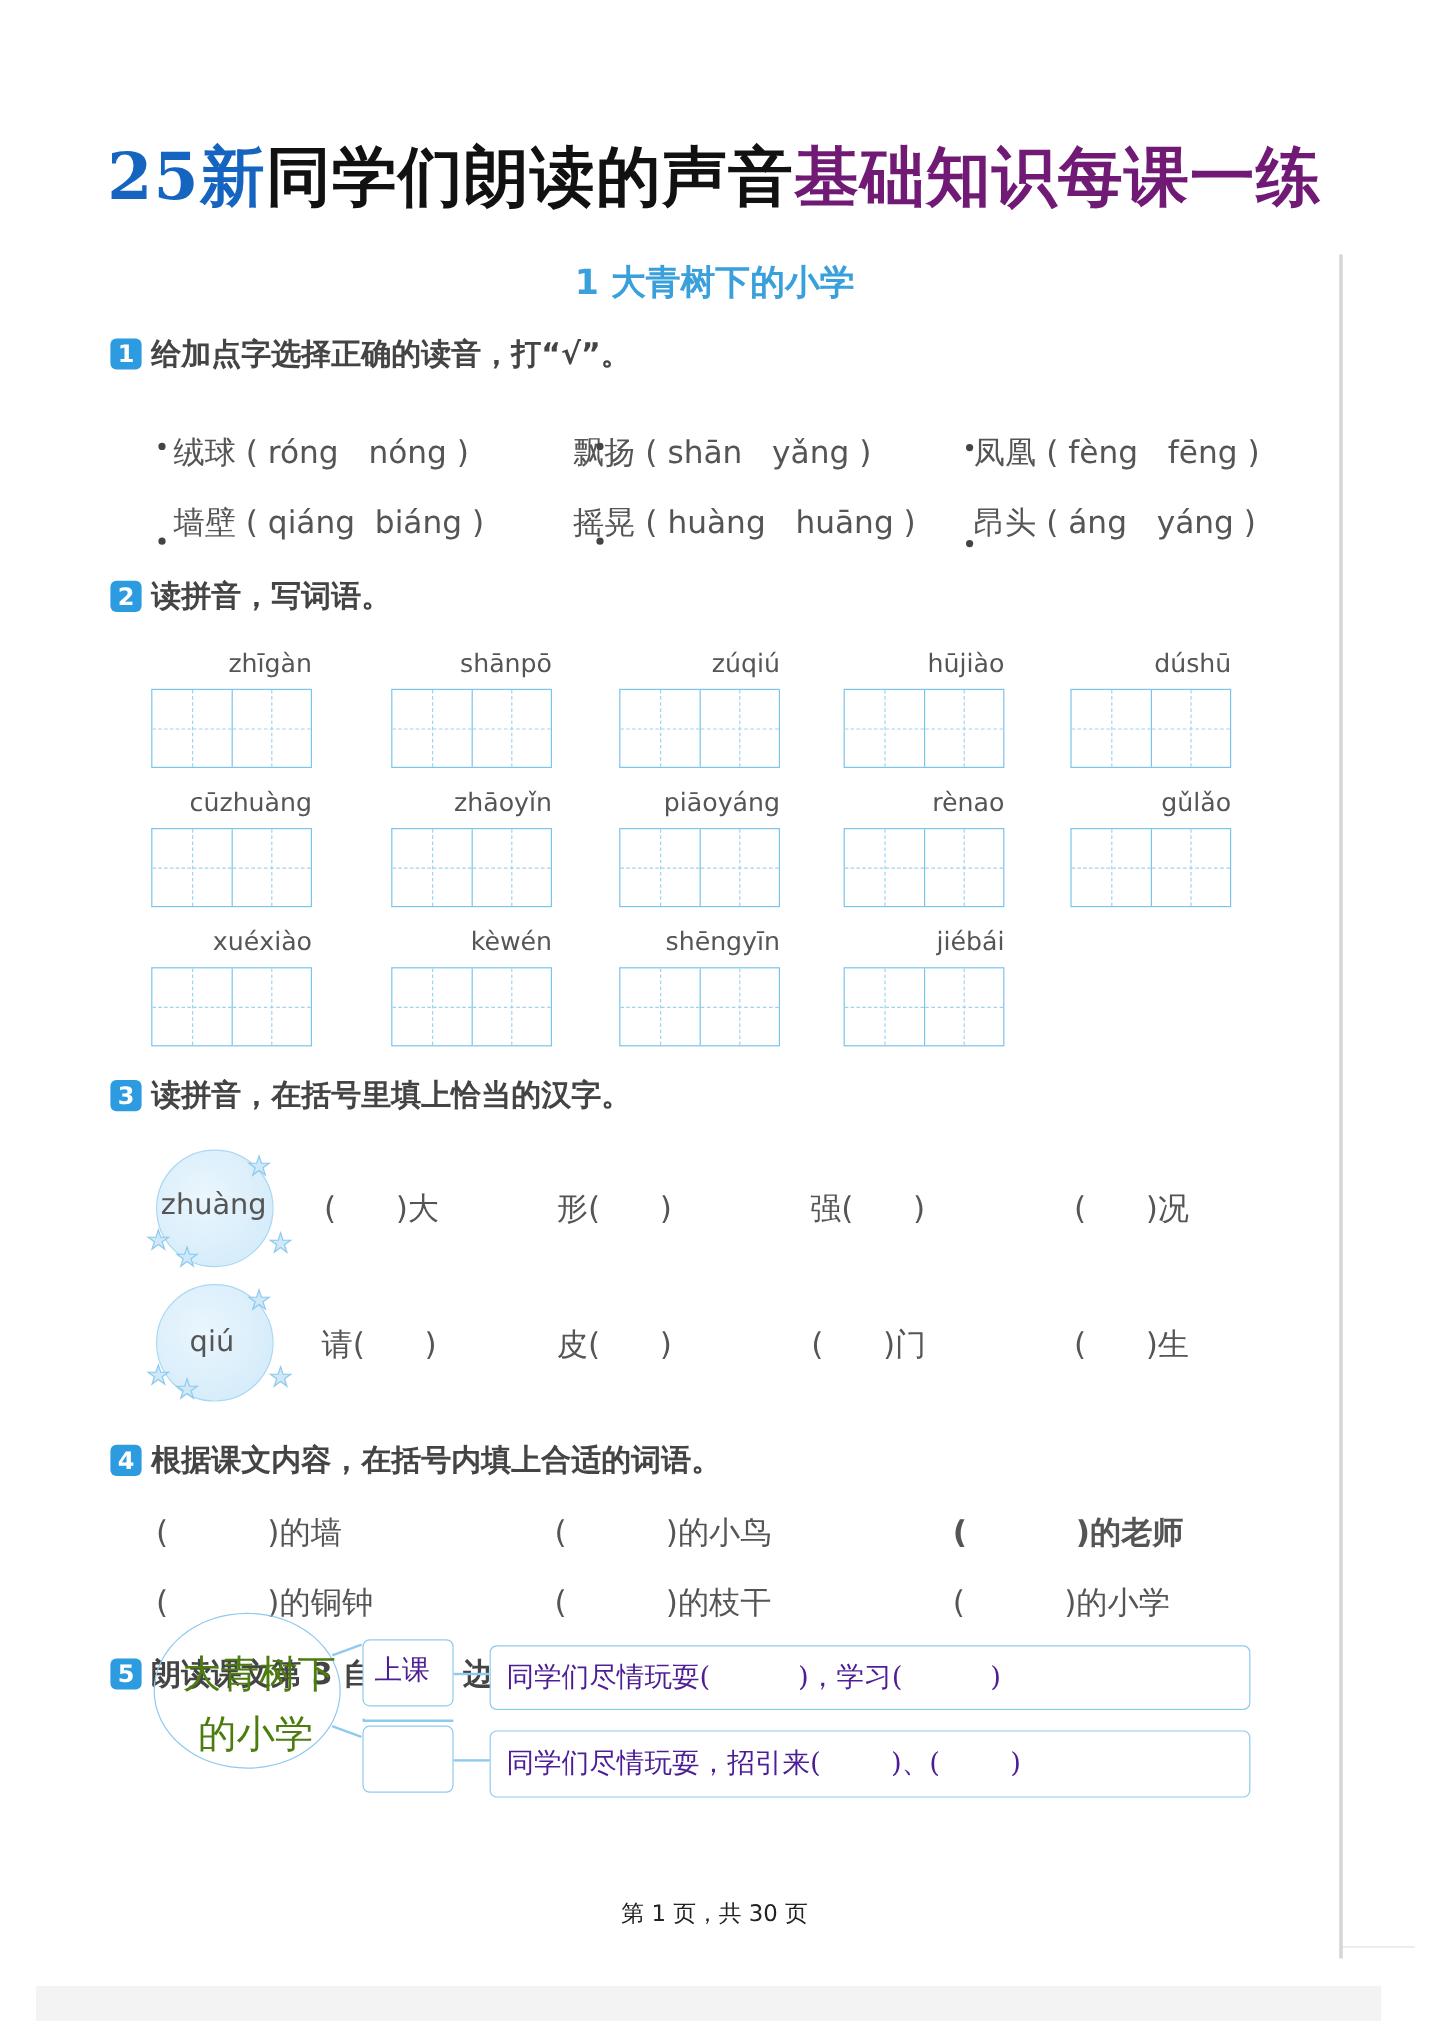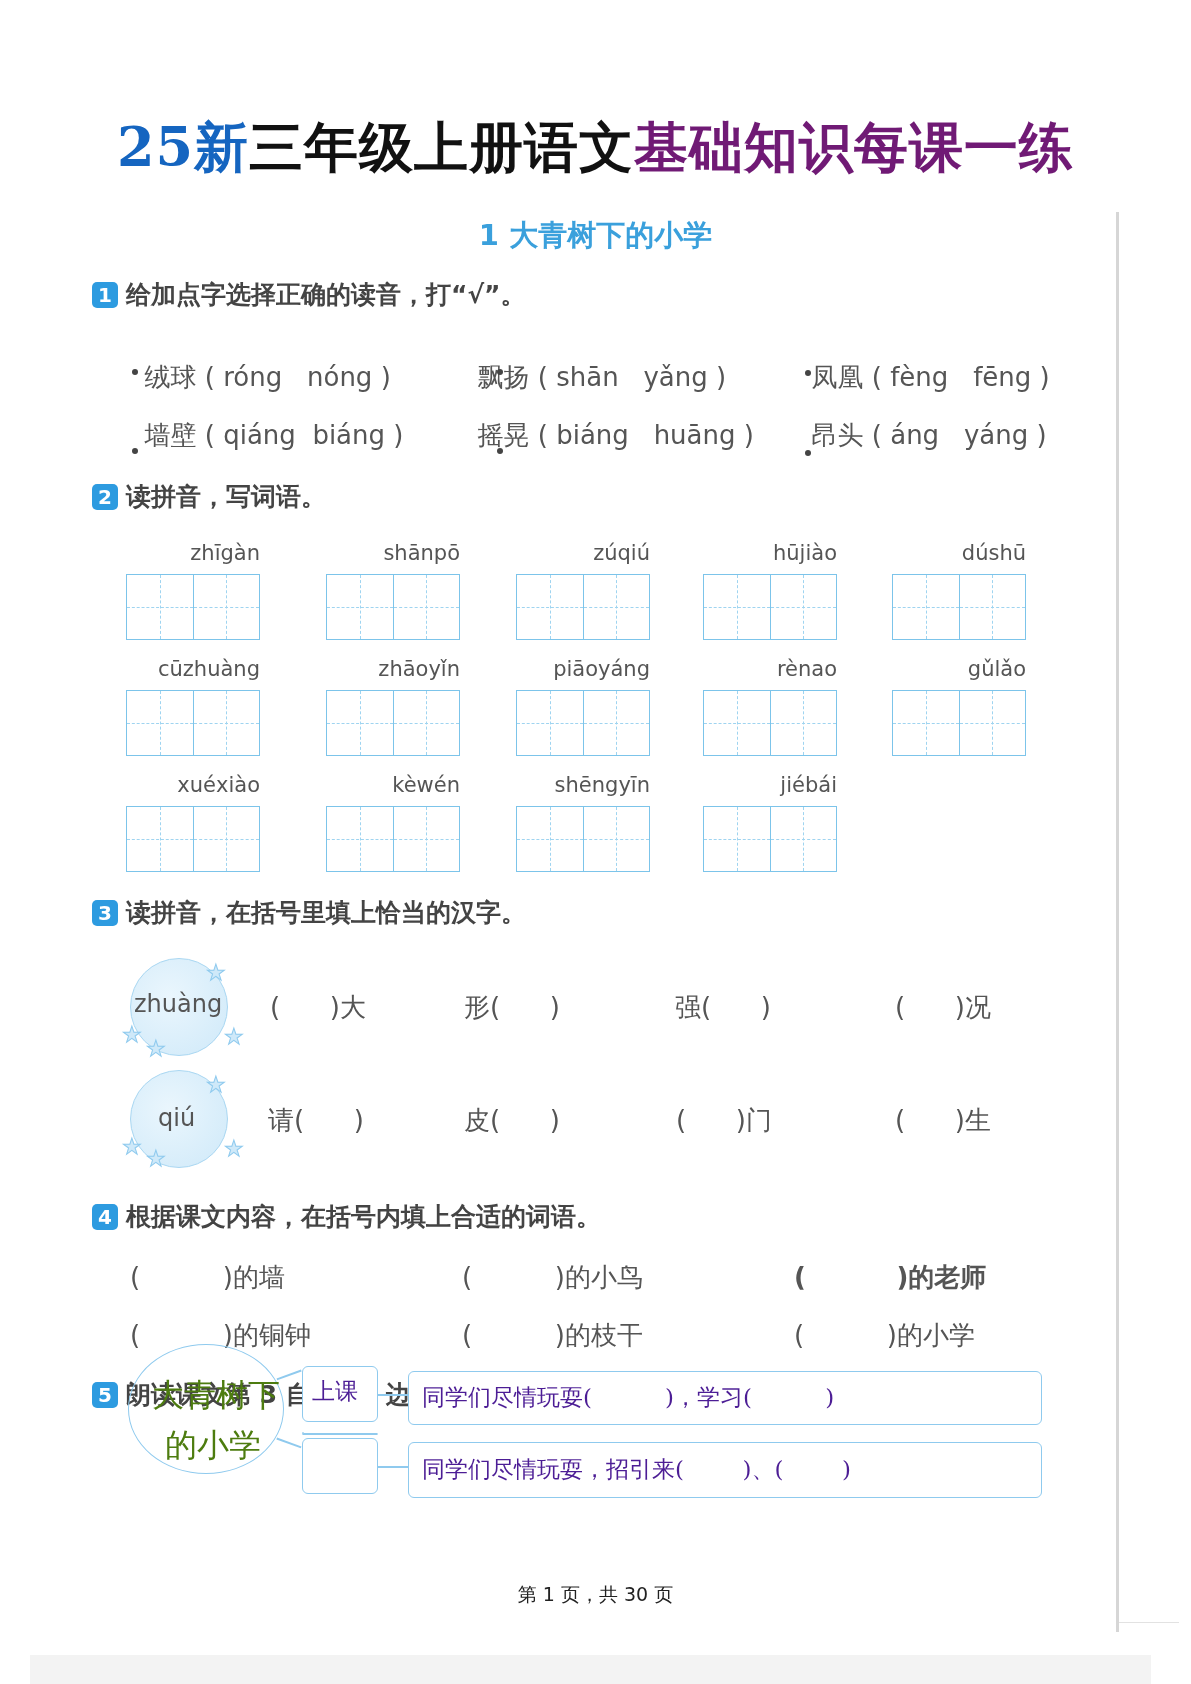--- a/index.html
+++ b/index.html
@@ -51,21 +51,21 @@
   .footer { position:absolute; left:0; width:1191px; top:1582px; text-align:center; font-size:19px; color:#222; }
 </style>
 </head>
 <body>
 
 <div class="bottom-strip"></div>
 <div class="right-rule"></div>
 <div class="right-rule2"></div>
 
 <div class="main-title">
-  <span class="blue">25新</span><span class="black">三年级上册语文</span><span class="red">基础知识每课一练</span>
+  <span class="blue">25新</span><span class="black">同学们朗读的声音</span><span class="red">基础知识每课一练</span>
 </div>
 <div class="lesson-title">1  大青树下的小学</div>
 
 <div class="q-head" style="top:278px;">
   <span class="q-num">1</span>
   <span>给加点字选择正确的读音，打“√”。</span>
 </div>
 
 <div class="q1-item" style="left:128px; top:330px;">
   <span class="hanzi">绒球</span> <span>( róng   nóng )</span>
@@ -81,21 +81,21 @@
   <span>凤凰</span> <span>( fèng   fēng )</span>
 </div>
 <span class="dot" style="left:805px; top:370px;"></span>
 
 <div class="q1-item" style="left:128px; top:388px;">
   <span>墙壁</span> <span>( qiáng  biáng )</span>
 </div>
 <span class="dot" style="left:132px; top:448px;"></span>
 
 <div class="q1-item" style="left:461px; top:388px;">
-  <span>摇晃</span> <span>( biáng   huāng )</span>
+  <span>摇晃</span> <span>( huàng   huāng )</span>
 </div>
 <span class="dot" style="left:497px; top:448px;"></span>
 
 <div class="q1-item" style="left:795px; top:388px;">
   <span>昂头</span> <span>( áng   yáng )</span>
 </div>
 <span class="dot" style="left:805px; top:450px;"></span>
 
 <div class="q-head" style="top:480px;">
   <span class="q-num">2</span>

